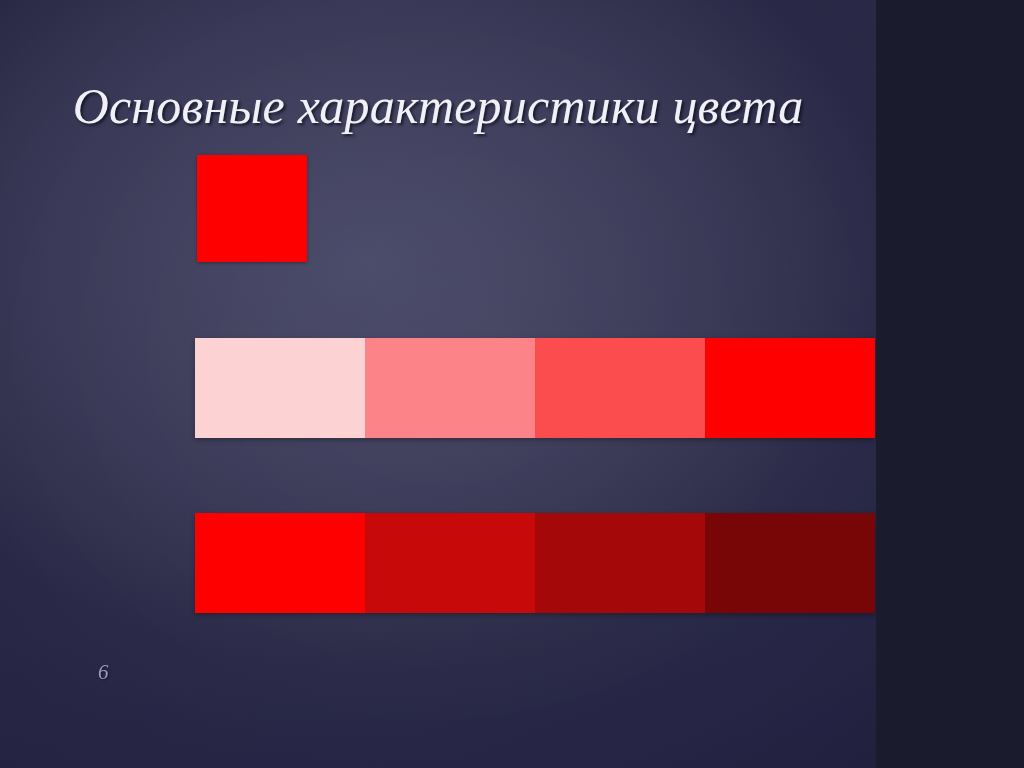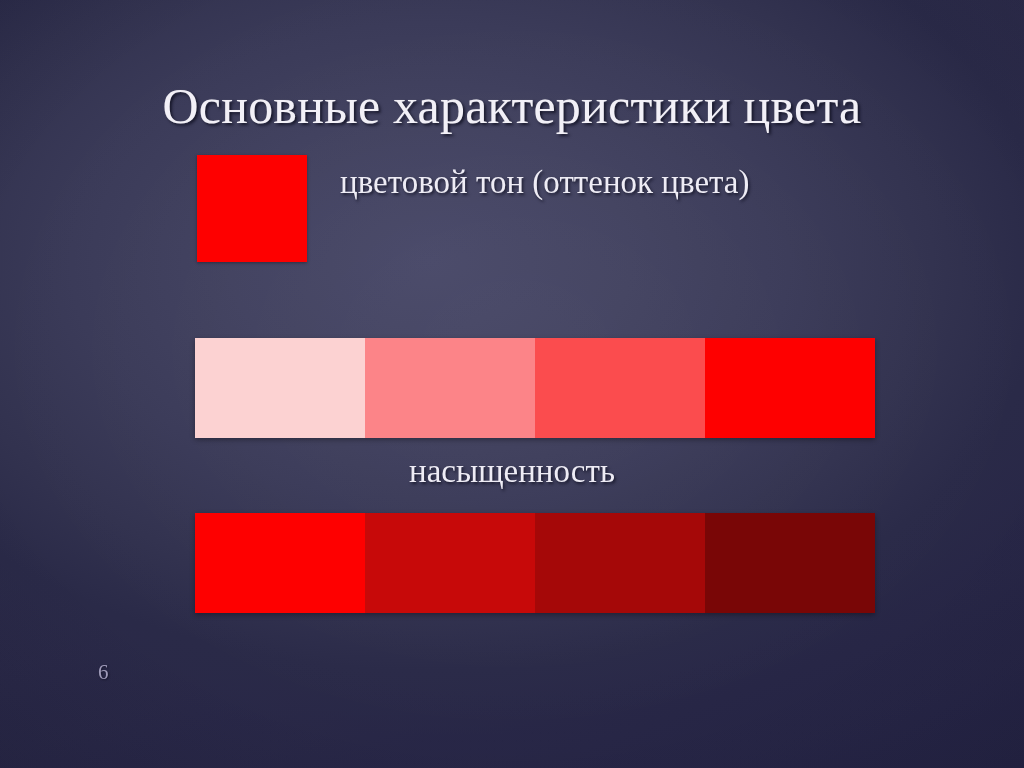--- a/index.html
+++ b/index.html
@@ -2,33 +2,34 @@
 <html><head>
 <meta charset="utf-8">
 <style>
   html, body {
     margin: 0;
     padding: 0;
     background: #1b1b2e;
   }
   .slide {
     position: relative;
-    width: 1024px;
+    width: 876px;
     height: 768px;
     overflow: hidden;
     background:
       radial-gradient(ellipse 70% 62% at 42% 34%,
         #474767 0%,
         #41415f 28%,
         #3a3a58 50%,
         #32324f 70%,
         #2a2a48 86%,
         #23234180 100%),
       linear-gradient(160deg, #3c3c5c 0%, #353352 45%, #272548 100%);
     font-family: "Liberation Serif", "DejaVu Serif", serif;
+    font-style: italic;
   }
   
   .slide::after {
     content: "";
     position: absolute;
     inset: 0;
     pointer-events: none;
     background:
       radial-gradient(ellipse 95% 95% at 50% 45%, rgba(255,255,255,0.035) 0%, rgba(0,0,0,0) 55%, rgba(10,10,30,0.30) 100%);
   }
@@ -124,30 +125,28 @@
 </head>
 <body>
 
 <div class="slide">
 
   <h1 class="slide-title">Основные характеристики цвета</h1>
 
   <div class="hue-row">
     <div class="hue-swatch" style="background: rgb(254, 0, 0);"></div>
   </div>
-  <div class="caption hue-caption">цветовой тон (оттенок цвета)</div>
 
   <div class="bar bar-lightness">
     <div class="seg" style="background: rgb(252, 210, 210);"></div>
     <div class="seg" style="background: rgb(252, 132, 136);"></div>
     <div class="seg" style="background: rgb(251, 76, 78);"></div>
     <div class="seg" style="background: rgb(254, 0, 0);"></div>
   </div>
 
-  <div class="caption saturation-caption">насыщенность</div>
   <div class="bar bar-saturation">
     <div class="seg" style="background: rgb(254, 0, 0);"></div>
     <div class="seg" style="background: rgb(199, 9, 9);"></div>
     <div class="seg" style="background: rgb(165, 8, 8);"></div>
     <div class="seg" style="background: rgb(121, 6, 6);"></div>
   </div>
 
   <div class="page-number">6</div>
 
 </div>

